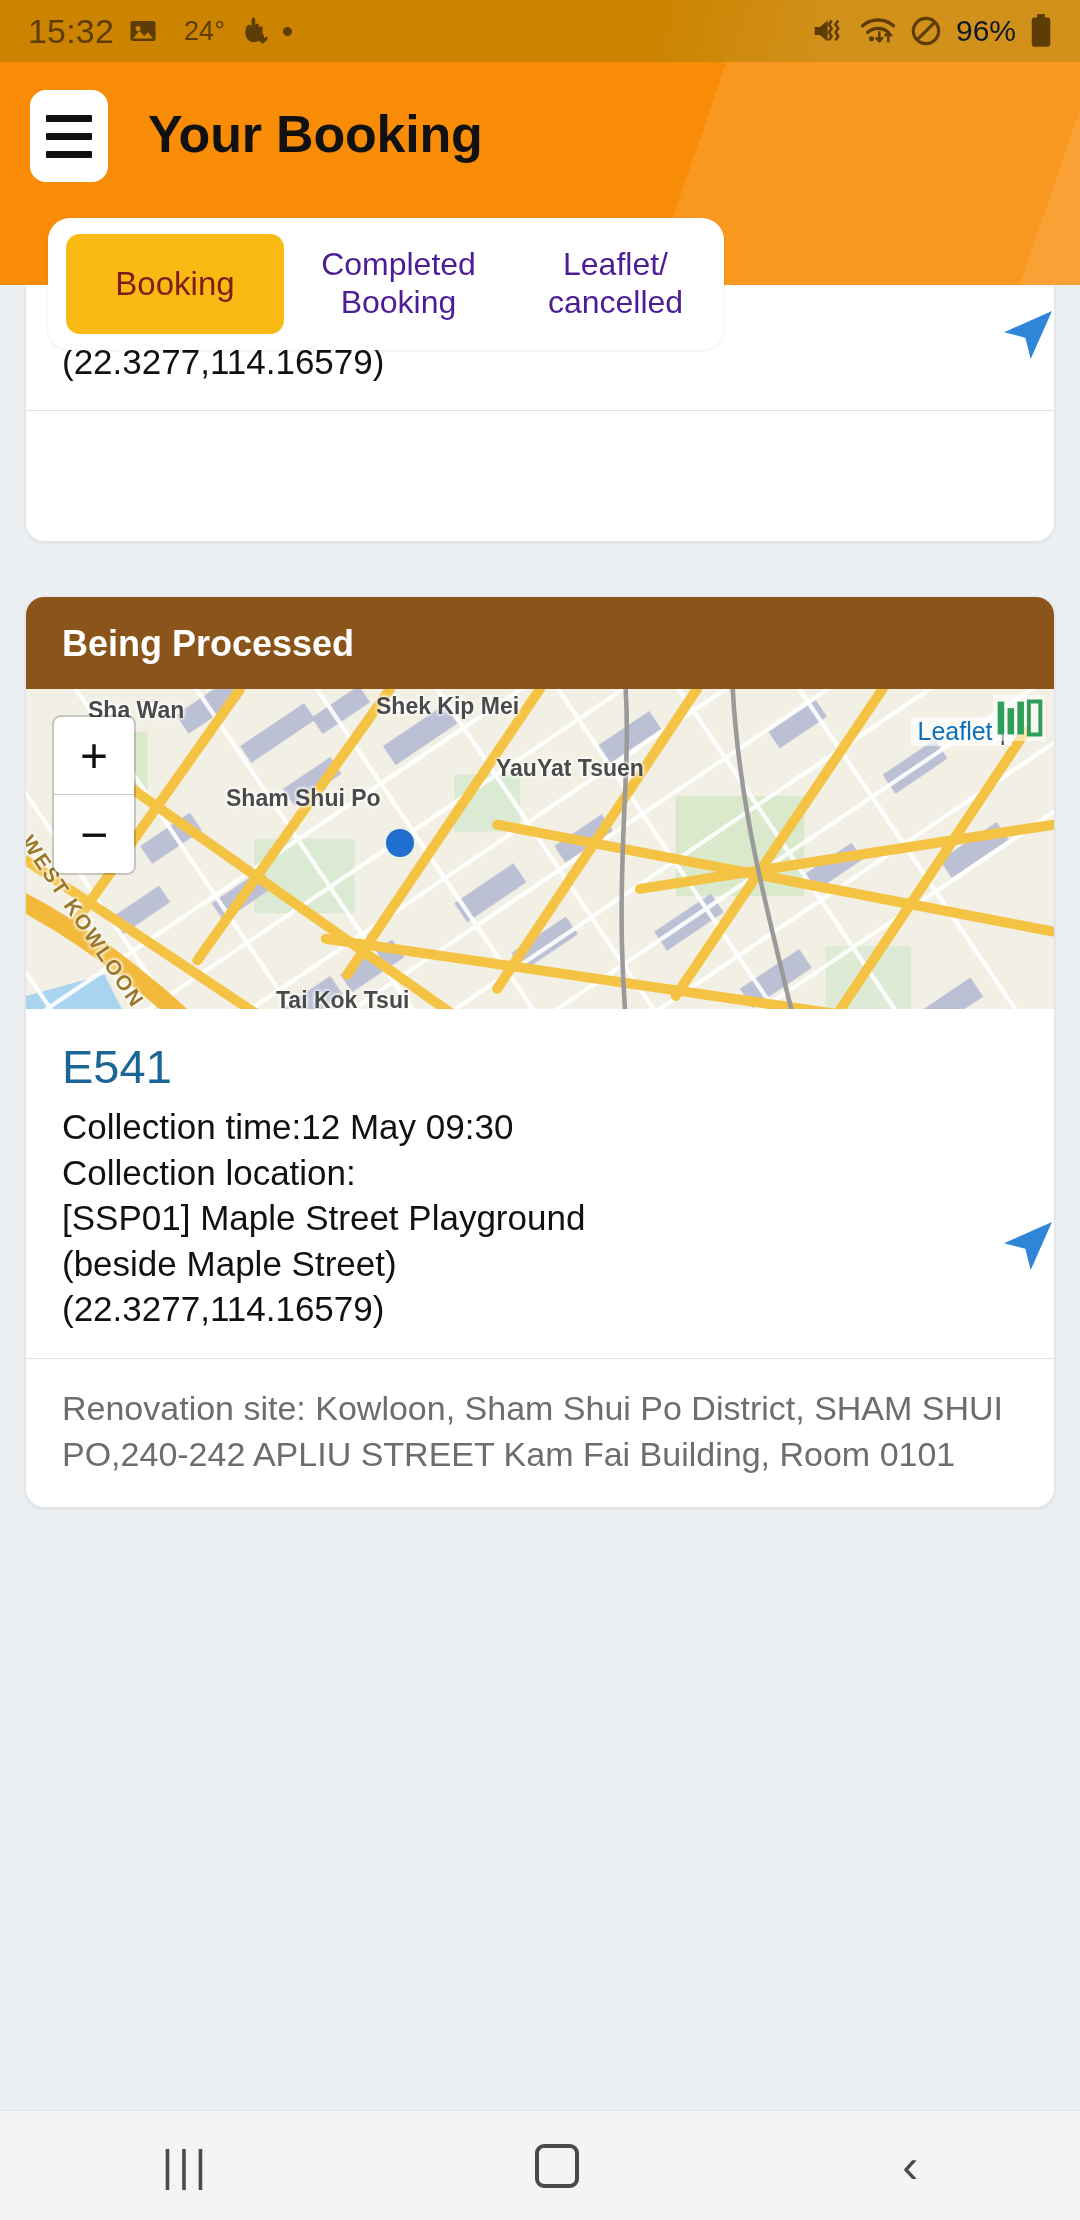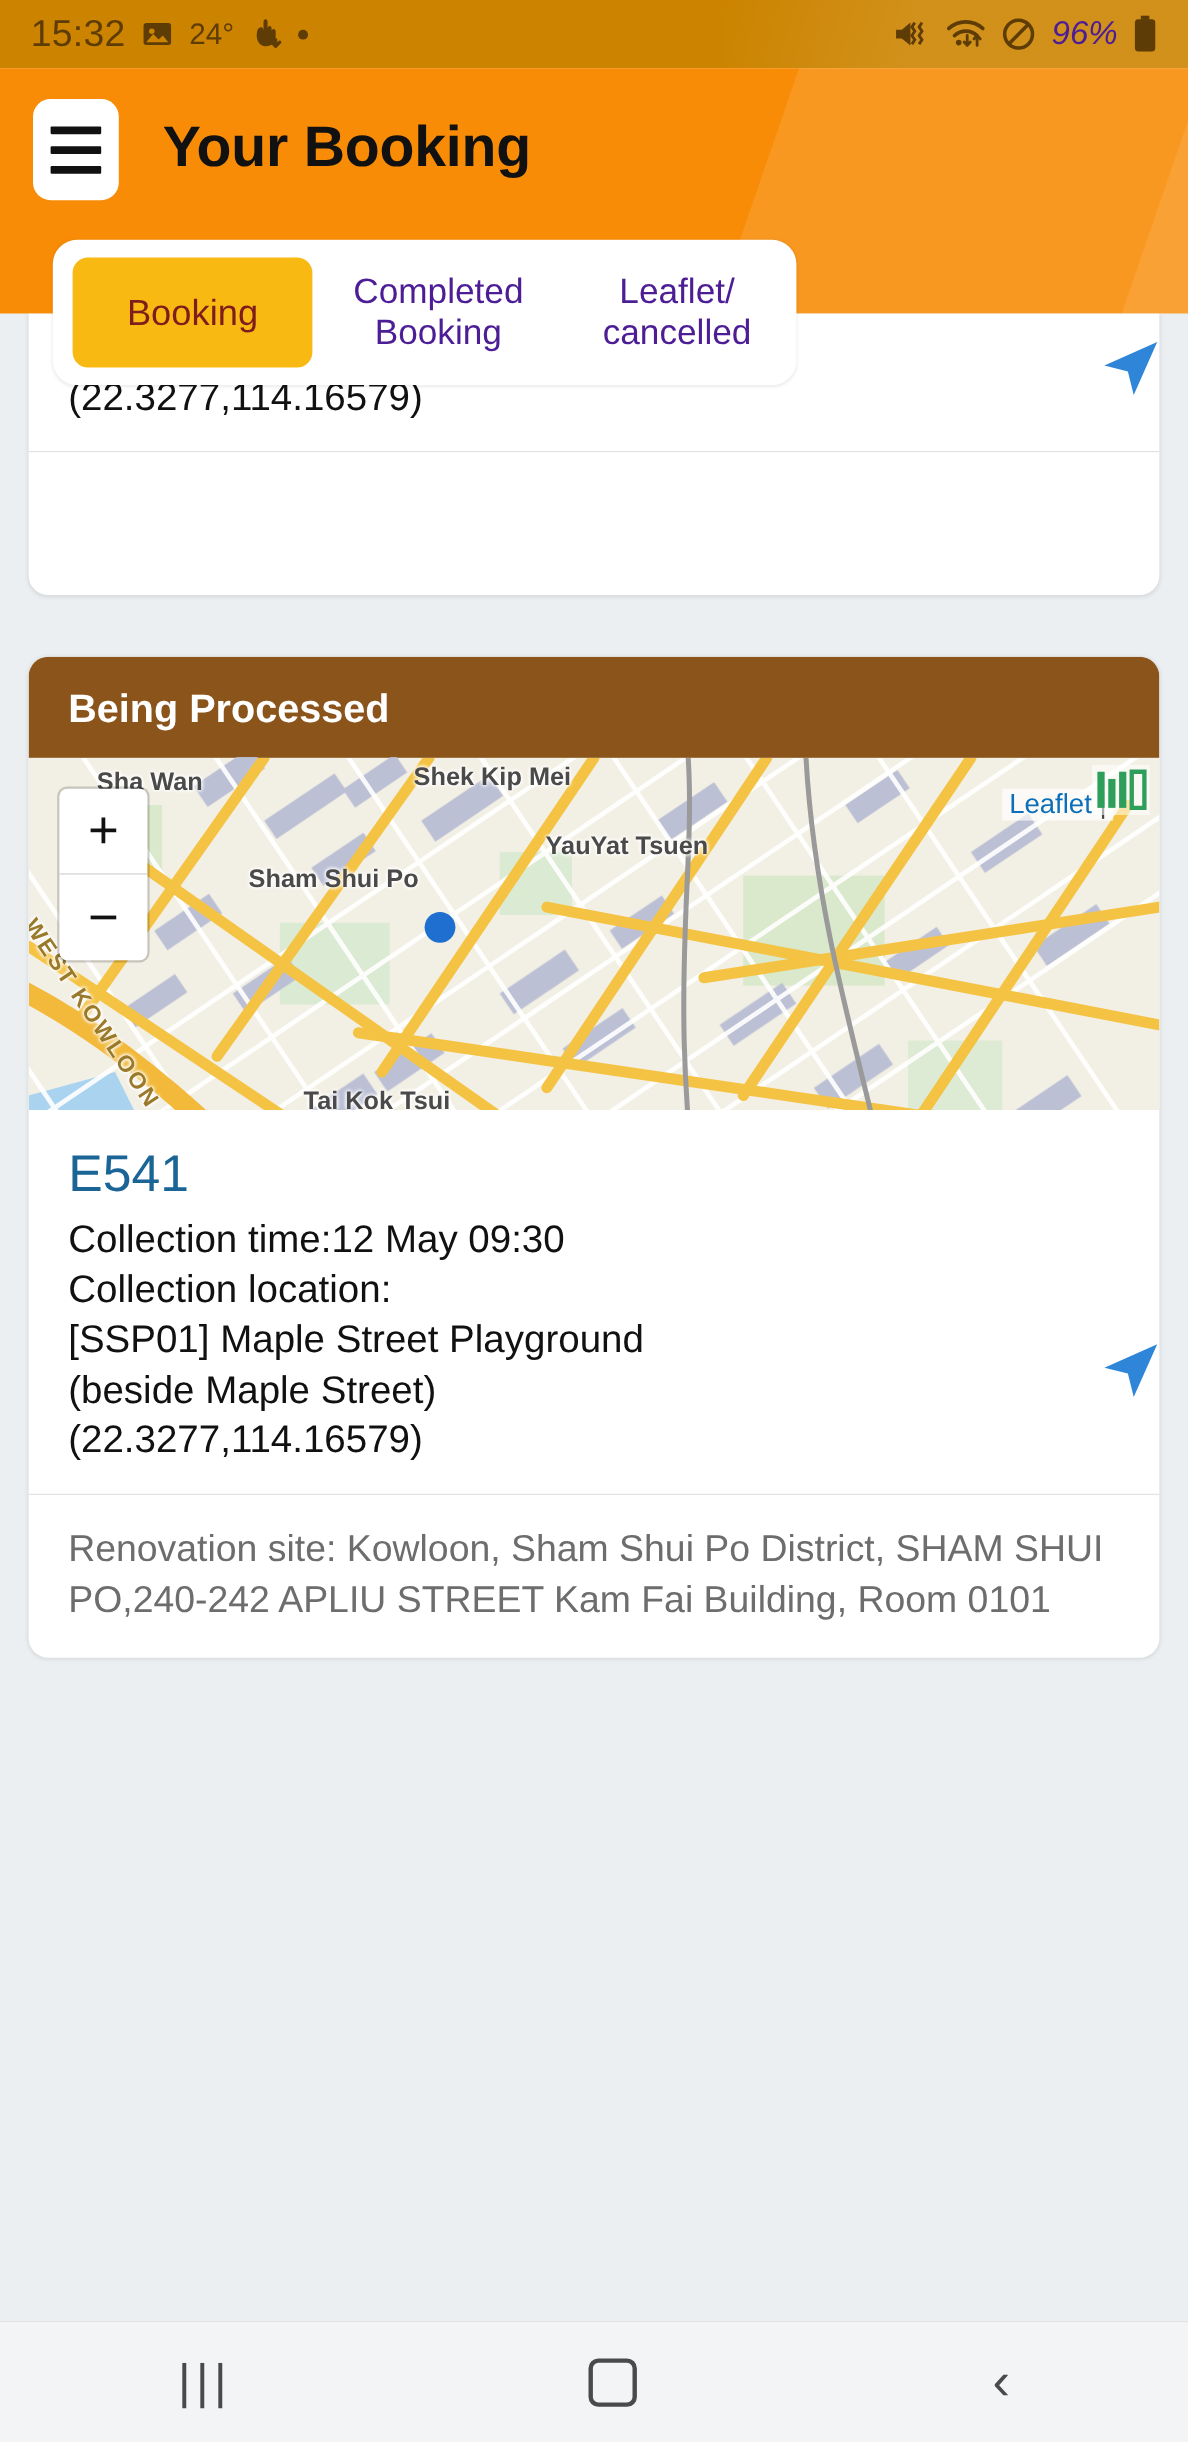--- a/index.html
+++ b/index.html
@@ -20,22 +20,22 @@
     color: #5b3a06;
   }
   .statusbar .sb-sheen {
     position: absolute; top: 0; right: 0; width: 420px; height: 62px;
     background: linear-gradient(105deg, rgba(255,255,255,0.0) 0%, rgba(255,255,255,0.10) 40%, rgba(255,255,255,0.10) 100%);
     pointer-events: none;
   }
   .sb-left { display: flex; align-items: center; gap: 14px; z-index: 2; }
   .sb-right { margin-left: auto; display: flex; align-items: center; gap: 14px; z-index: 2; }
   .sb-time { font-size: 34px; letter-spacing: .2px; color: #5e3c06; }
-  .sb-temp { font-size: 27px; color: #5e3c06; }
-  .sb-pct  { font-size: 30px; color: #4c1d95; font-style: italic; }
+  .sb-temp { font-size: 27px; color: #5e3c06; margin-left: 12px; }
+  .sb-pct  { font-size: 30px; color: #0f172a; }
   .sb-dot { width: 9px; height: 9px; border-radius: 50%; background: #5e3c06; display:inline-block; }
   .ic { display: inline-block; line-height: 0; }
 
   
   .appbar {
     position: absolute; top: 62px; left: 0; width: 1080px; height: 250px;
     background: #f98c06;
     overflow: hidden;
   }
   .appbar .sheen1 {

